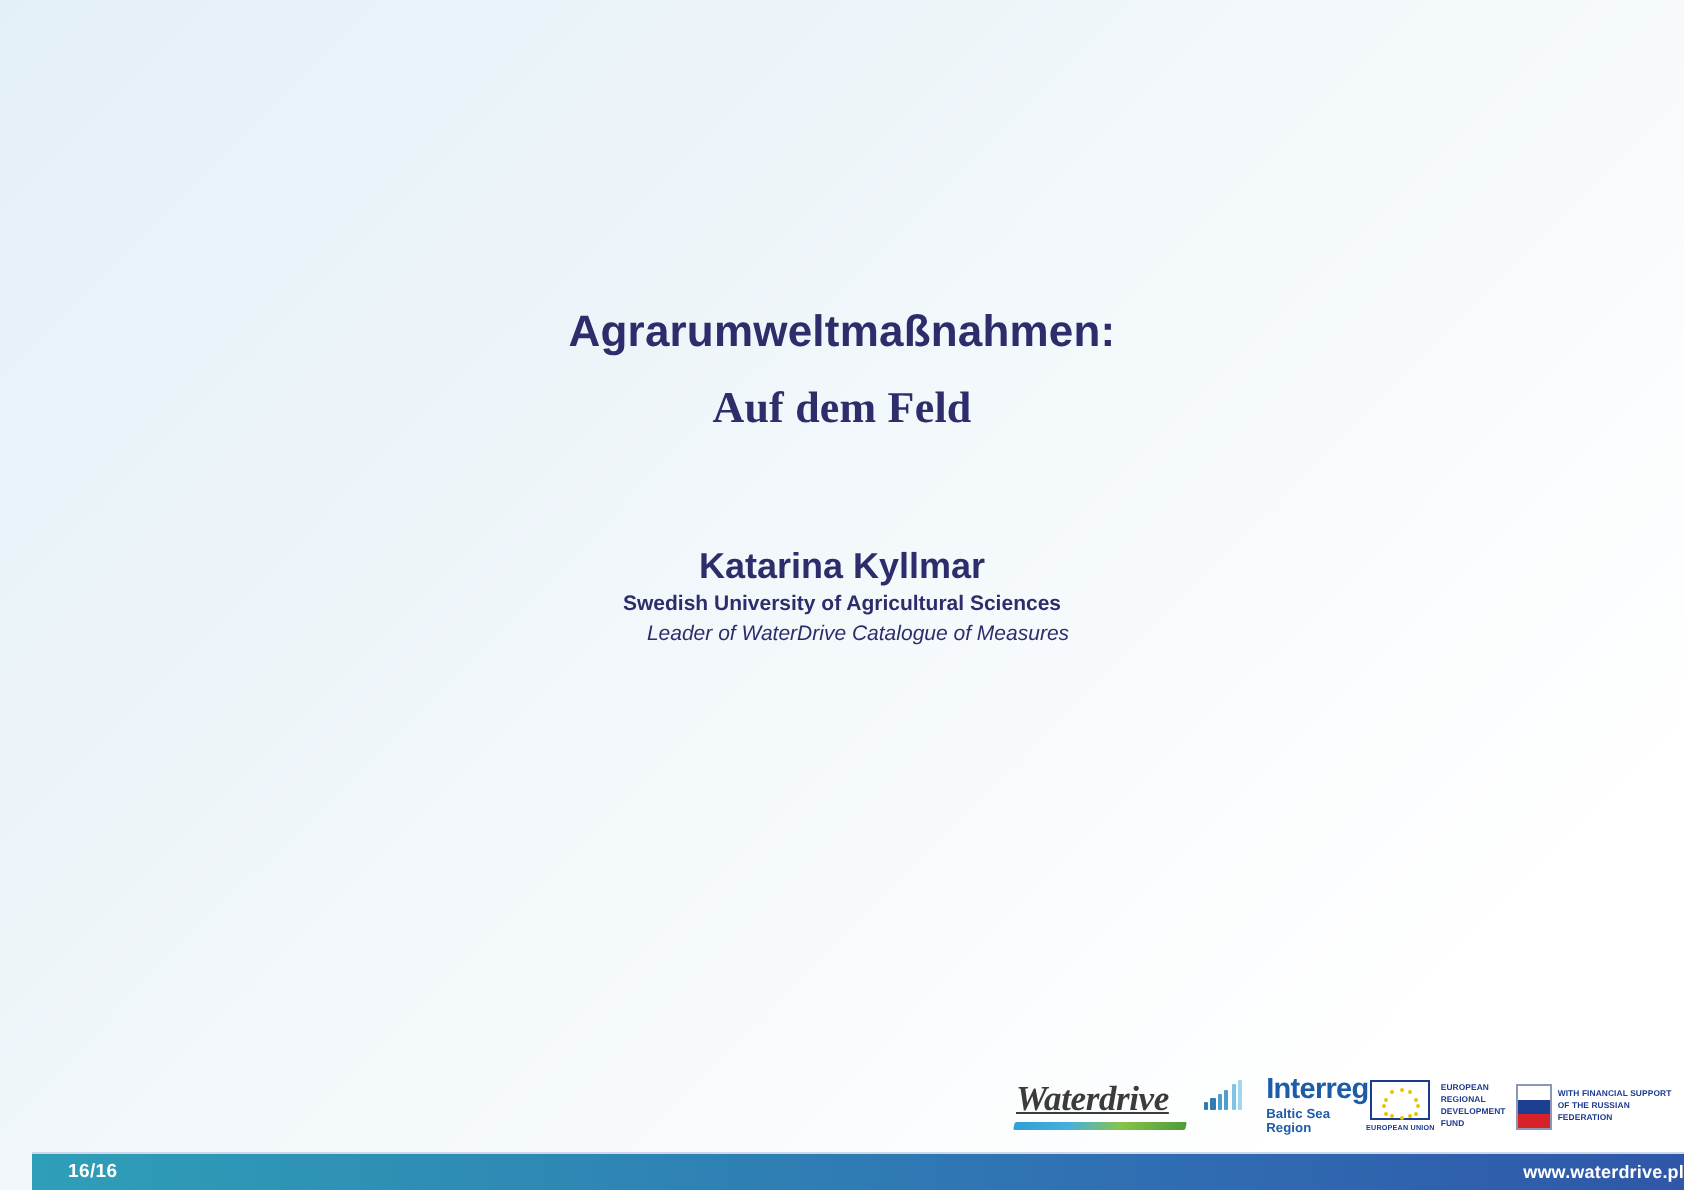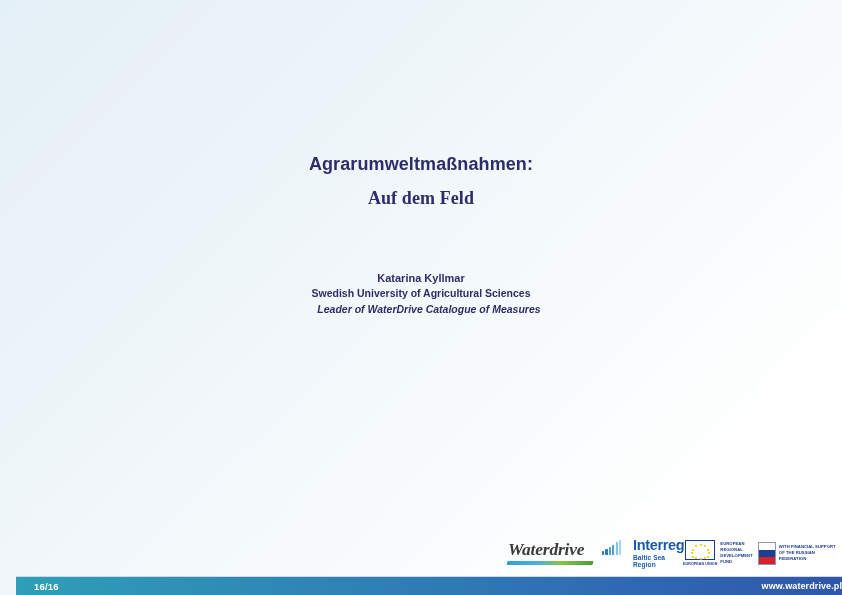--- a/index.html
+++ b/index.html
@@ -22,21 +22,21 @@
   
   .title-block {
     position: absolute;
     left: 0;
     top: 155px;
     width: 842px;
     text-align: center;
   }
   .title-line {
     color: #2e2d6b;
-    font-size: 18px;
+    font-size: 22px;
     font-weight: bold;
     letter-spacing: 0.1px;
     line-height: 1.0;
   }
   .title-line.second {
     margin-top: 16px;
     font-family: Liberation Serif, serif;
   }
 
   
@@ -49,35 +49,35 @@
   }
   .author-group {
     margin-bottom: 0;
   }
   .author-group + .author-group {
     margin-top: 30px;
   }
   .author-name {
     color: #2e2d6b;
     font-weight: bold;
-    font-size: 11px;
+    font-size: 18px;
     line-height: 1.25;
   }
   .author-name.wide {
     font-size: 16.5px;
   }
   .author-affil {
     color: #2e2d6b;
     font-weight: bold;
     font-size: 10.5px;
     line-height: 1.5;
   }
   .author-role {
     color: #2e2d6b;
-    font-weight: bold;
+    font-weight: normal;
     font-style: italic;
     font-size: 10.5px;
     line-height: 1.45;
     padding-left: 16px;
   }
 
   
   .logo-strip {
     position: absolute;
     right: 6px;
@@ -97,20 +97,21 @@
   }
   .wd-word {
     font-family: "Liberation Serif", serif;
     font-style: italic;
     font-weight: bold;
     font-size: 17.5px;
     color: #3b3b3b;
     letter-spacing: -0.2px;
     line-height: 1;
     padding-left: 1px;
+    text-decoration: underline;
   }
   .wd-rule {
     margin-top: 2px;
     height: 4px;
     width: 86px;
     border-radius: 1px;
     background: linear-gradient(100deg, #2f9fd6 0%, #45b0dd 32%, #86c44a 62%, #4e9b38 100%);
     transform: skewX(-12deg);
   }
 

